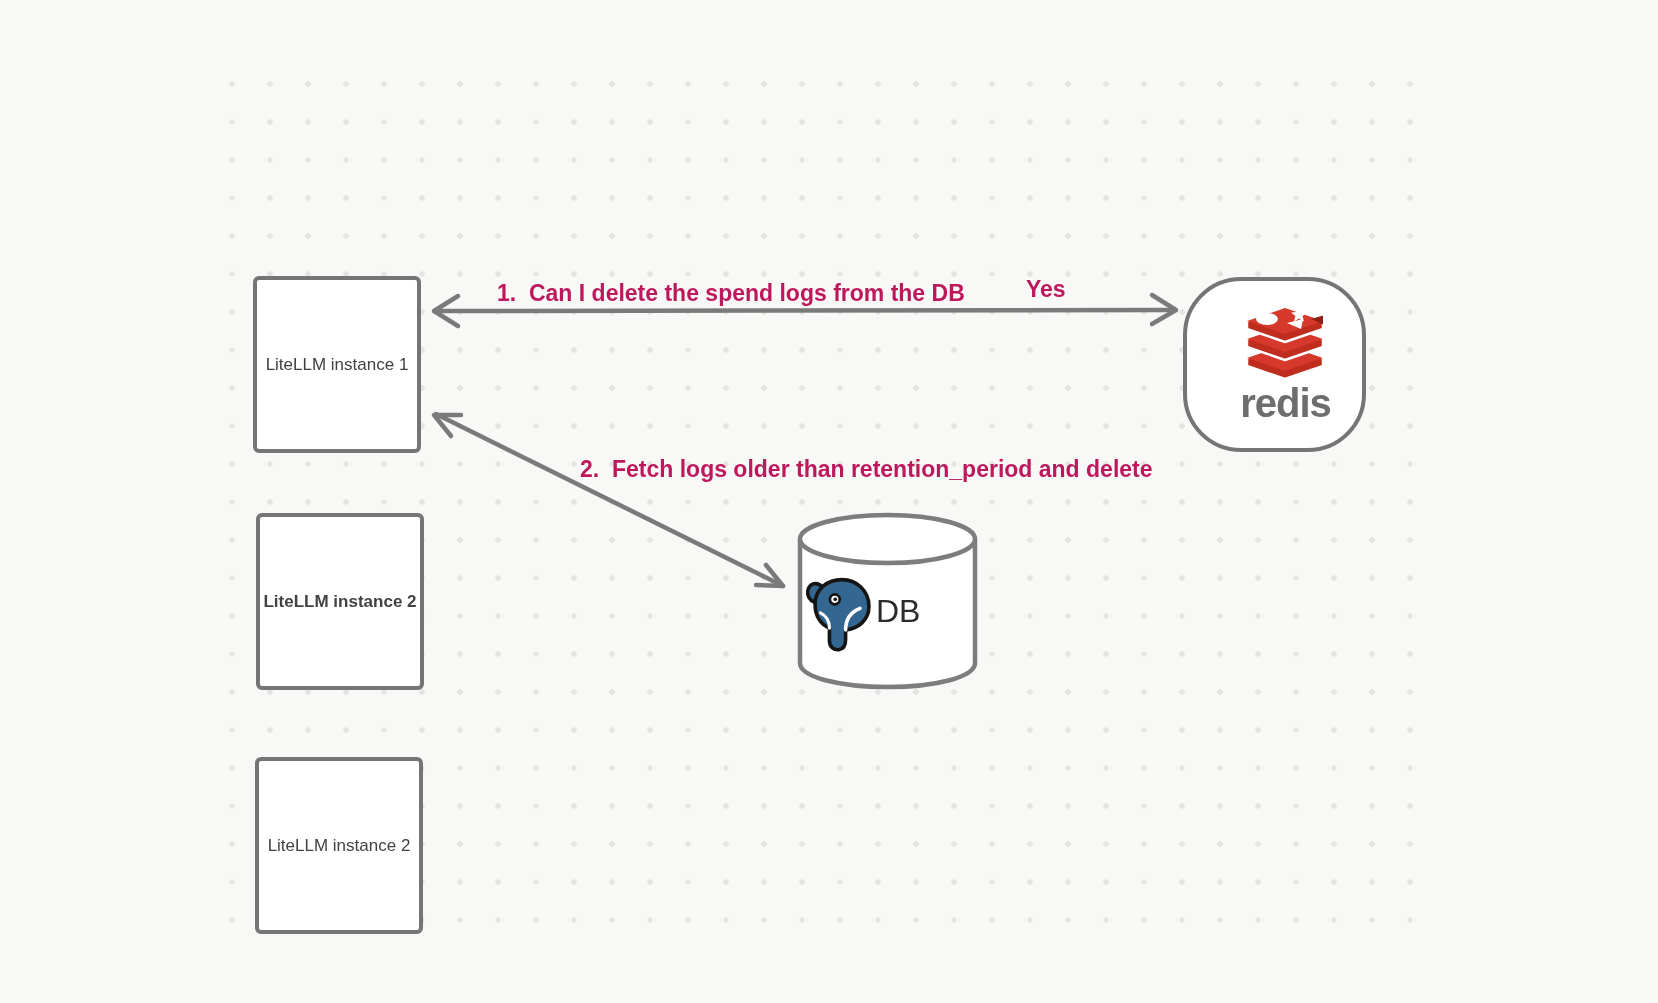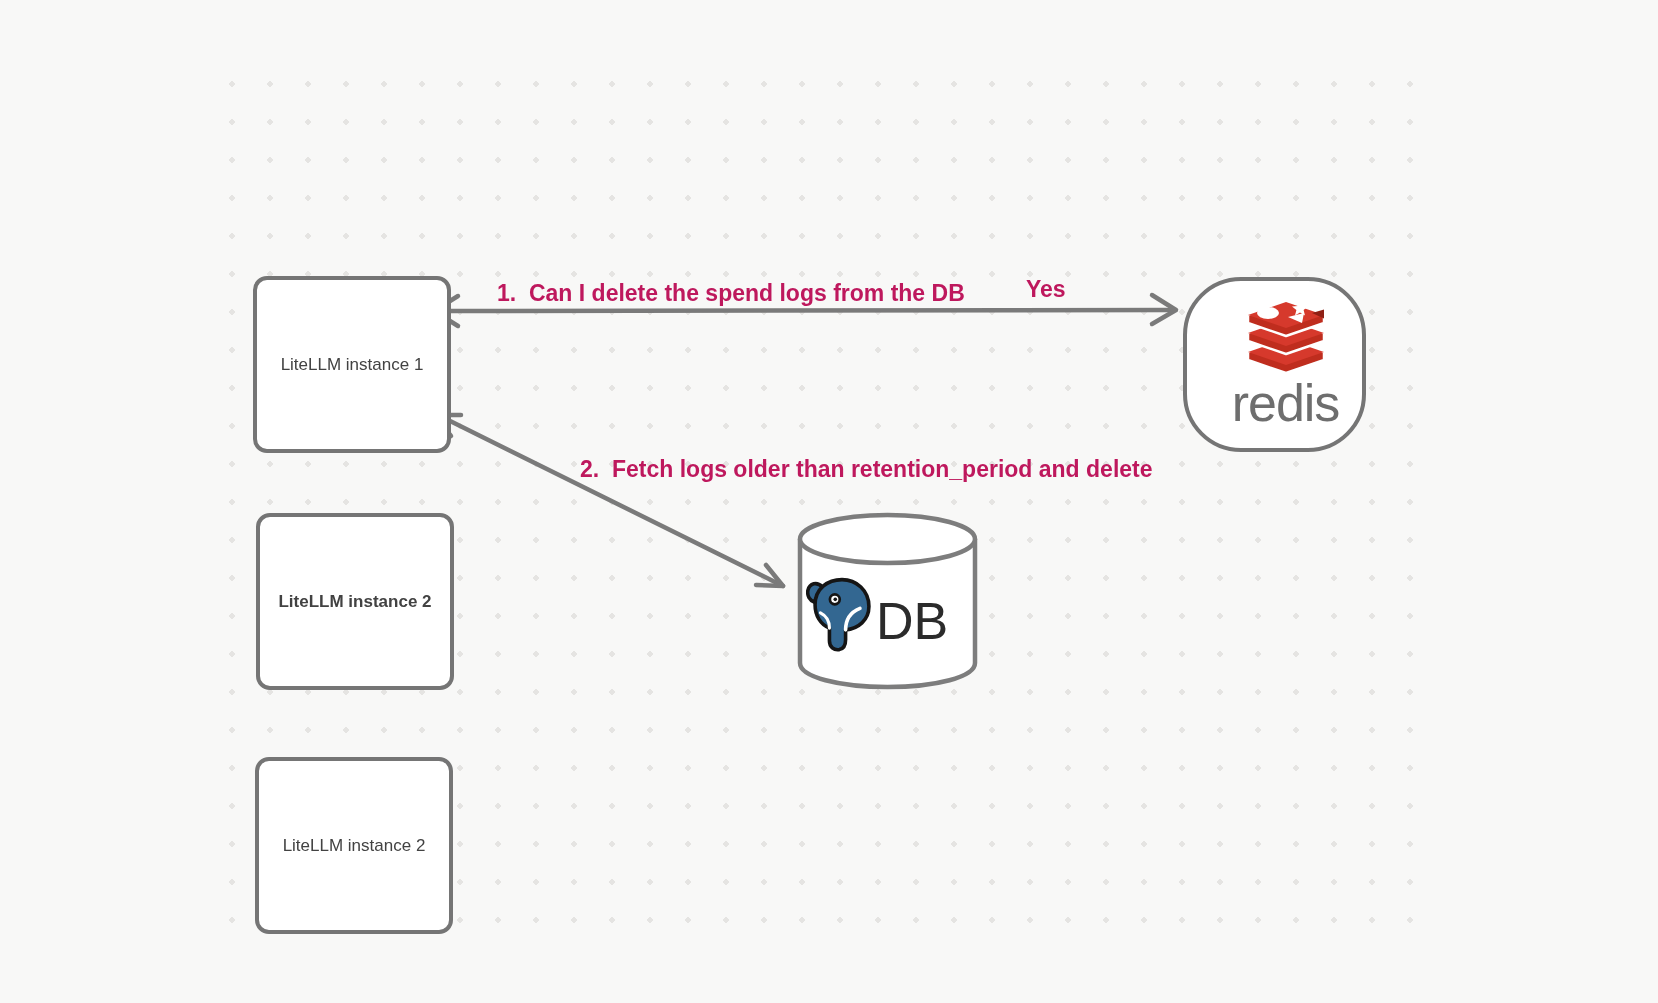--- a/index.html
+++ b/index.html
@@ -29,63 +29,63 @@
   .node {
     position: absolute;
     background: #ffffff;
     border: 4px solid #757575;
     box-sizing: border-box;
     display: flex;
     align-items: center;
     justify-content: center;
   }
   .instance-box {
-    width: 198px; height: 177px;
-    border-radius: 14px;
+    width: 168px; height: 177px;
+    border-radius: 6px;
   }
   .instance-box .box-label {
     font-size: 17px;
     color: #424242;
     text-align: center;
   }
   #box1 { left: 253px; top: 276px; }
   #box2 { left: 256px; top: 513px; font-weight: bold; }
   #box3 { left: 255px; top: 757px; }
   .redis-node {
     left: 1183px; top: 277px;
     width: 183px; height: 175px;
     border-radius: 58px;
     flex-direction: column;
   }
   .redis-inner {
     display: flex; flex-direction: column; align-items: center;
     transform: translateX(11px);
   }
   .redis-word {
-    font-size: 52px;
-    font-weight: normal;
+    font-size: 40px;
+    font-weight: bold;
     letter-spacing: -1px;
     color: #6e6e6e;
     line-height: 1;
     margin-top: -2px;
   }
   .db-cylinder {
     position: absolute;
     left: 794px; top: 511px;
     width: 187px; height: 182px;
   }
   .pg-elephant {
     position: absolute;
     left: 806px; top: 576px;
     width: 72px; height: 79px;
   }
   .db-label {
     position: absolute;
     left: 876px; top: 595px;
-    font-size: 52px;
+    font-size: 32px;
     font-weight: 500;
     color: #2b2b2b;
     line-height: 1;
     text-align: right;
   }
   .edge-label {
     position: absolute;
     font-size: 23px;
     font-weight: bold;
     color: #be185d;

